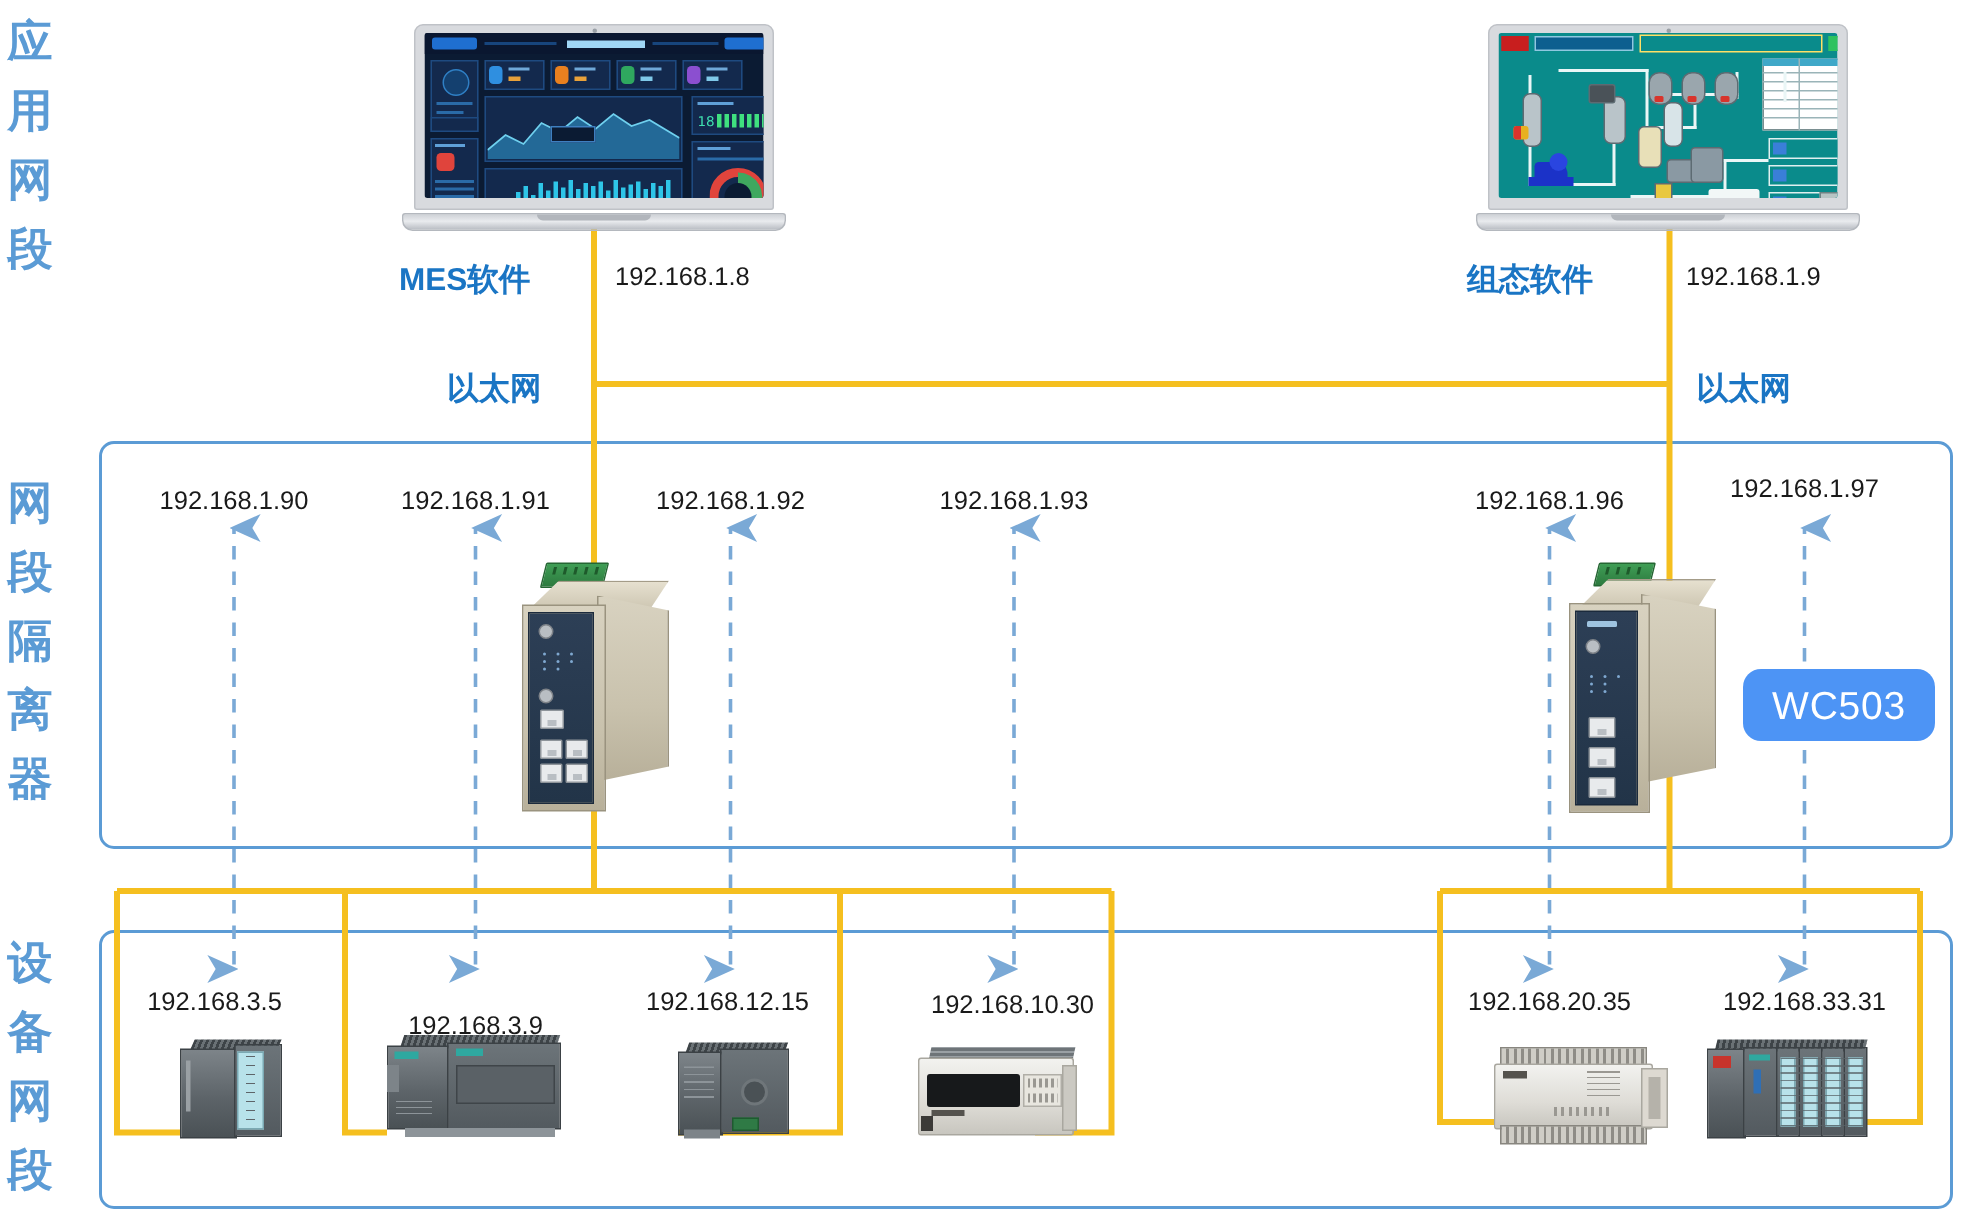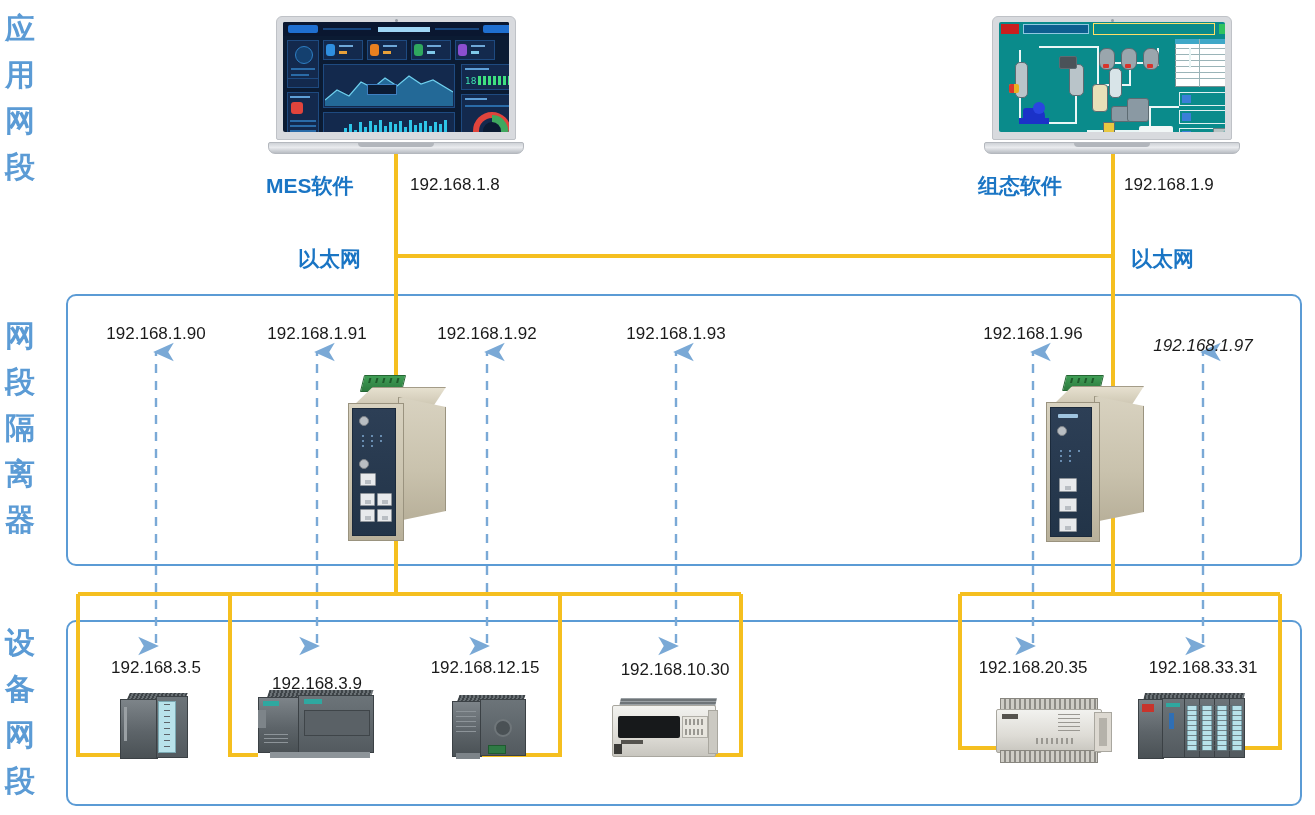--- a/index.html
+++ b/index.html
@@ -400,21 +400,21 @@
 
   <div class="soft-name" style="left:978px;top:172px;">组态软件</div>
   <div class="ip" style="left:1124px;top:175px;">192.168.1.9</div>
   <div class="eth-name" style="left:1131px;top:245px;">以太网</div>
 
   <div class="ip" style="left:96px;top:324px;width:120px;">192.168.1.90</div>
   <div class="ip" style="left:257px;top:324px;width:120px;">192.168.1.91</div>
   <div class="ip" style="left:427px;top:324px;width:120px;">192.168.1.92</div>
   <div class="ip" style="left:616px;top:324px;width:120px;">192.168.1.93</div>
   <div class="ip" style="left:973px;top:324px;width:120px;">192.168.1.96</div>
-  <div class="ip" style="left:1143px;top:336px;width:120px;font-style:italic;">192.168.1.97</div>
+  <div class="ip" style="left:1143px;top:316px;width:120px;">192.168.1.97</div>
 
   <div class="gw" style="left:346px;top:375px;width:104px;height:175px;">
 
     <div class="gw-term" style="left:16px;top:0;width:42px;height:17px;transform:skewX(-14deg);">
       <i style="left:5px;"></i>
         <i style="left:12px;"></i>
         <i style="left:19px;"></i>
         <i style="left:26px;"></i>
         <i style="left:33px;"></i>
     </div>
@@ -463,22 +463,23 @@
       <span class="led" style="left:18px;top:42px;"></span>
       <span class="led" style="left:18px;top:47px;"></span>
       <span class="led" style="left:18px;top:52px;"></span>
       <span class="led" style="left:27px;top:42px;"></span>
       <span class="rj45" style="left:8px;top:70px;width:18px;height:14px;"></span>
       <span class="rj45" style="left:8px;top:90px;width:18px;height:14px;"></span>
       <span class="rj45" style="left:8px;top:110px;width:18px;height:14px;"></span>
     </div>
   </div>
 
-
-  <div class="ip" style="left:96px;top:658px;width:120px;">192.168.3.5</div>
+  <div class="badge" style="left:1162px;top:446px;width:128px;height:48px;">WC503</div>
+
+  <div class="ip" style="left:83px;top:658px;width:120px;">192.168.3.5</div>
   <div class="ip" style="left:257px;top:674px;width:120px;">192.168.3.9</div>
   <div class="ip" style="left:418px;top:658px;width:134px;">192.168.12.15</div>
   <div class="ip" style="left:608px;top:660px;width:134px;">192.168.10.30</div>
   <div class="ip" style="left:966px;top:658px;width:134px;">192.168.20.35</div>
   <div class="ip" style="left:1136px;top:658px;width:134px;">192.168.33.31</div>
 
   <div class="plc" style="left:120px;top:693px;width:72px;height:72px;">
     <div class="plc-vent" style="left:8px;top:0;width:58px;height:8px;transform:skewX(-24deg);"></div>
     <div class="plc-dark" style="left:0;top:6px;width:38px;height:60px;"></div>
     <div class="plc-mid" style="left:36px;top:3px;width:32px;height:62px;"></div>

